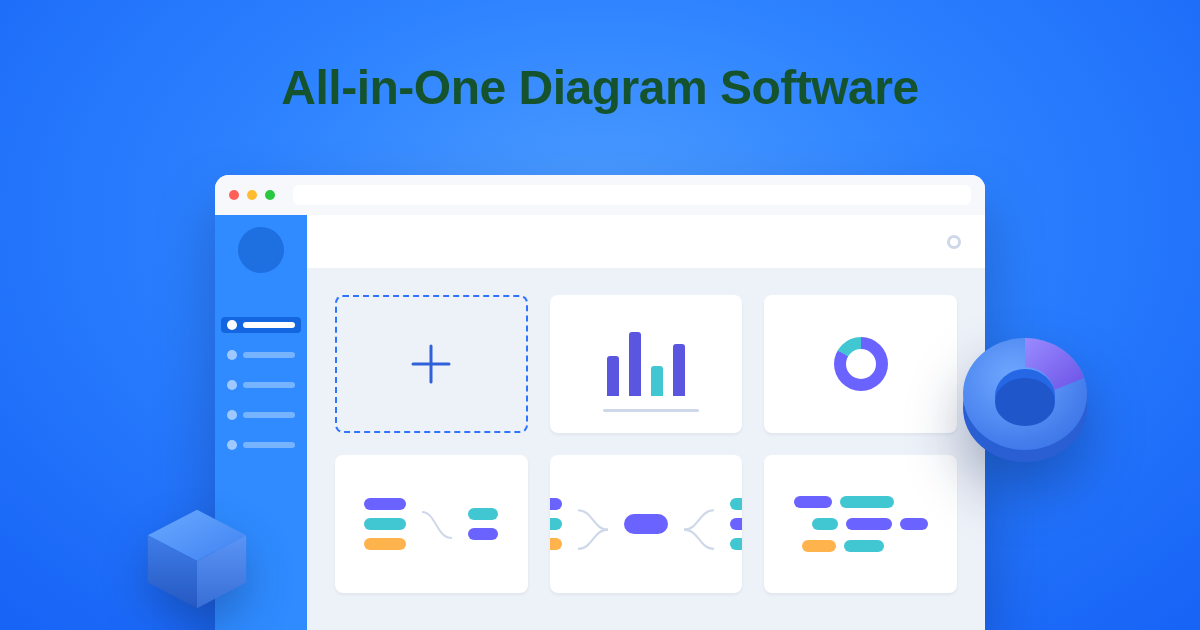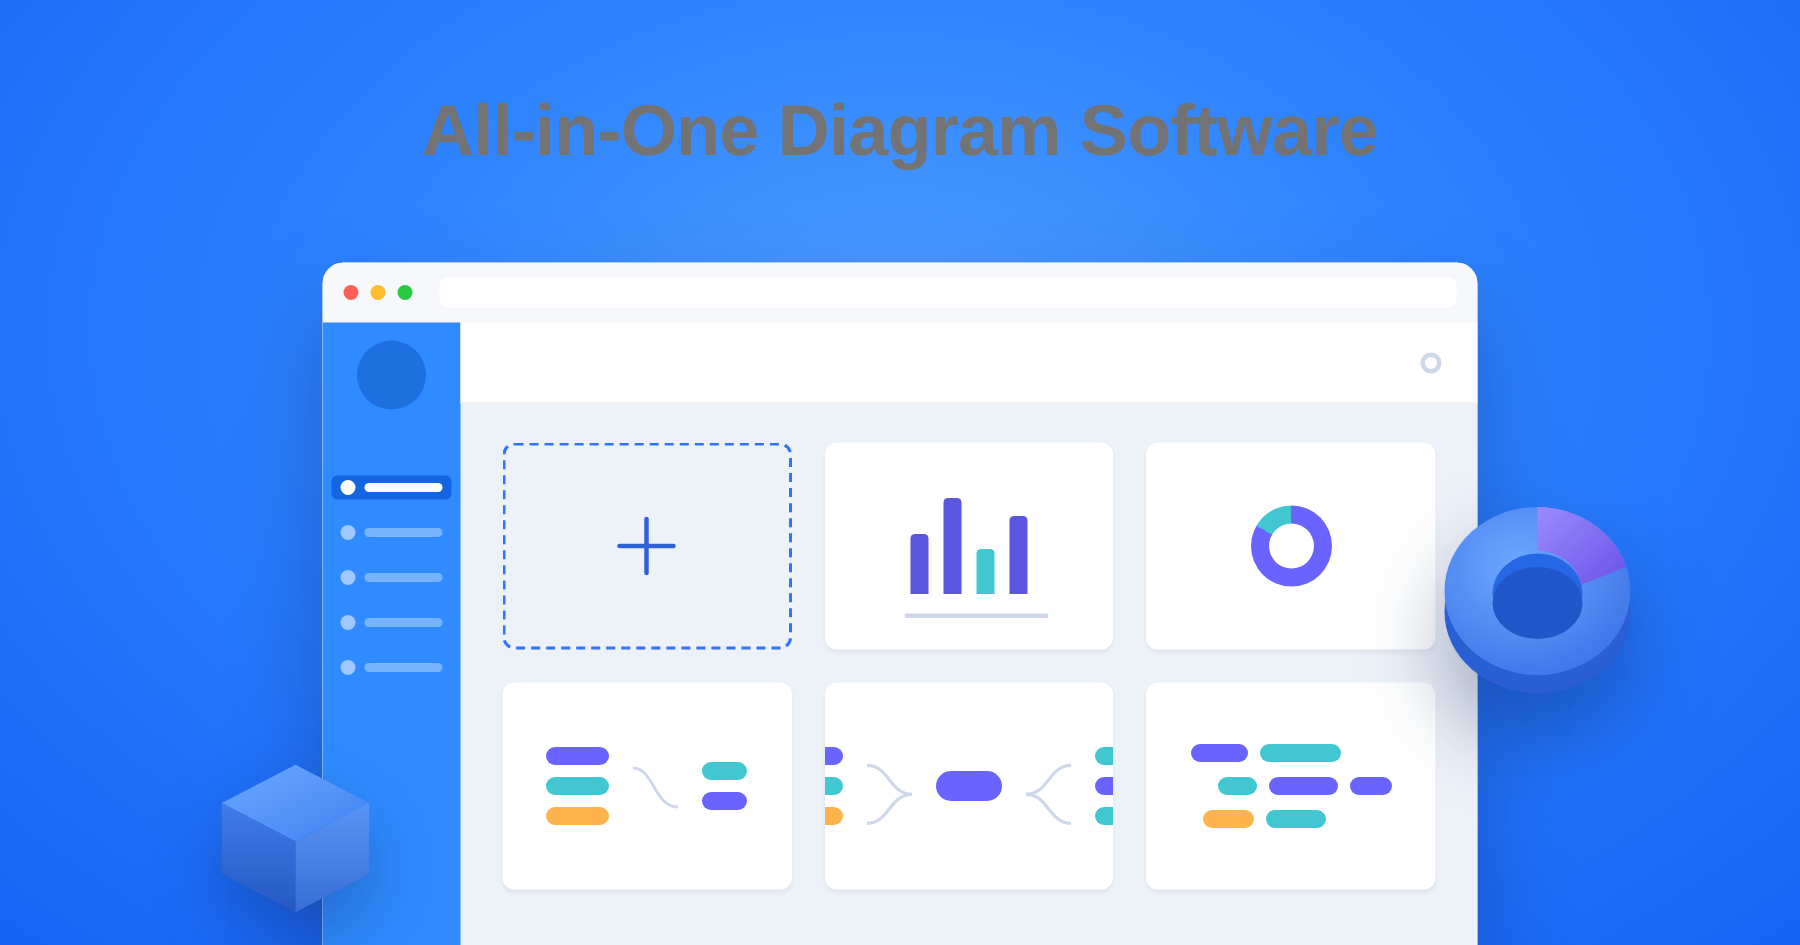--- a/index.html
+++ b/index.html
@@ -7,21 +7,21 @@
   body {
     font-family: -apple-system, BlinkMacSystemFont, "Segoe UI", Helvetica, Arial, sans-serif;
     background: radial-gradient(ellipse 900px 600px at 50% 35%, #4d9dff 0%, #2d82ff 40%, #1560f5 100%);
     position: relative;
   }
   .hero-title {
     position: absolute;
     top: 60px;
     left: 0; right: 0;
     text-align: center;
-    color: #737373;
+    color: #14532d;
     font-size: 48px;
     font-weight: 800;
     letter-spacing: -0.5px;
   }
   .window {
     position: absolute;
     top: 175px;
     left: 215px;
     width: 770px;
     height: 455px;

